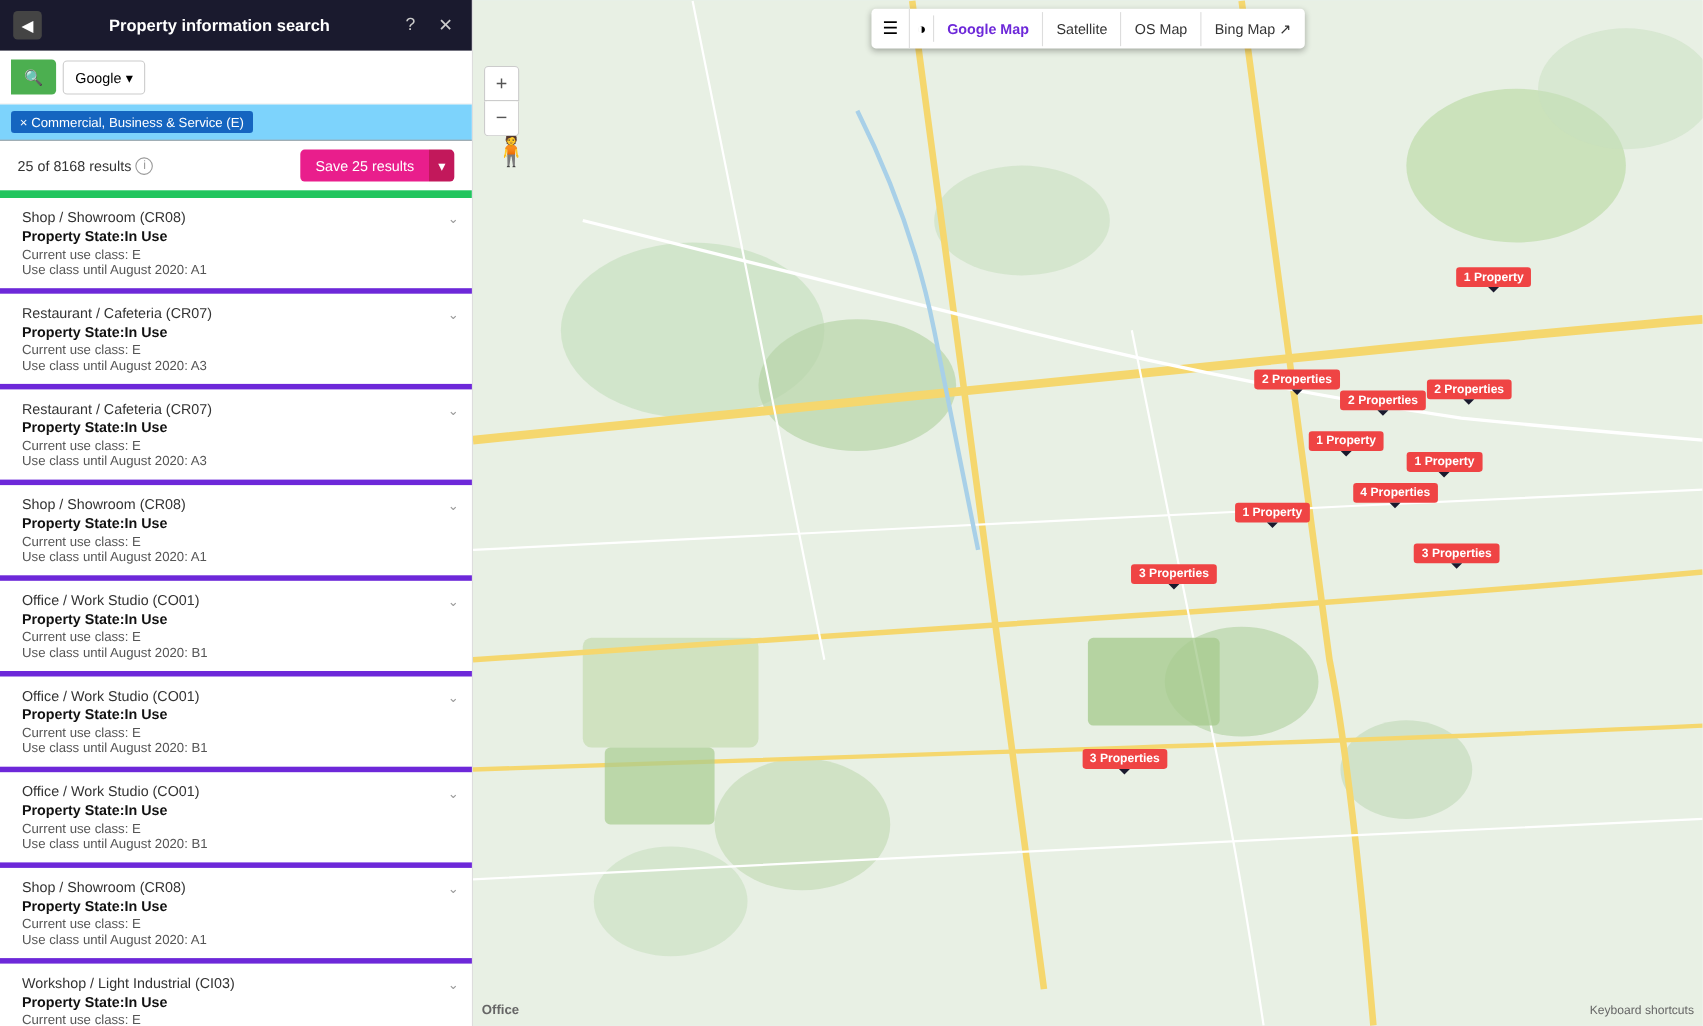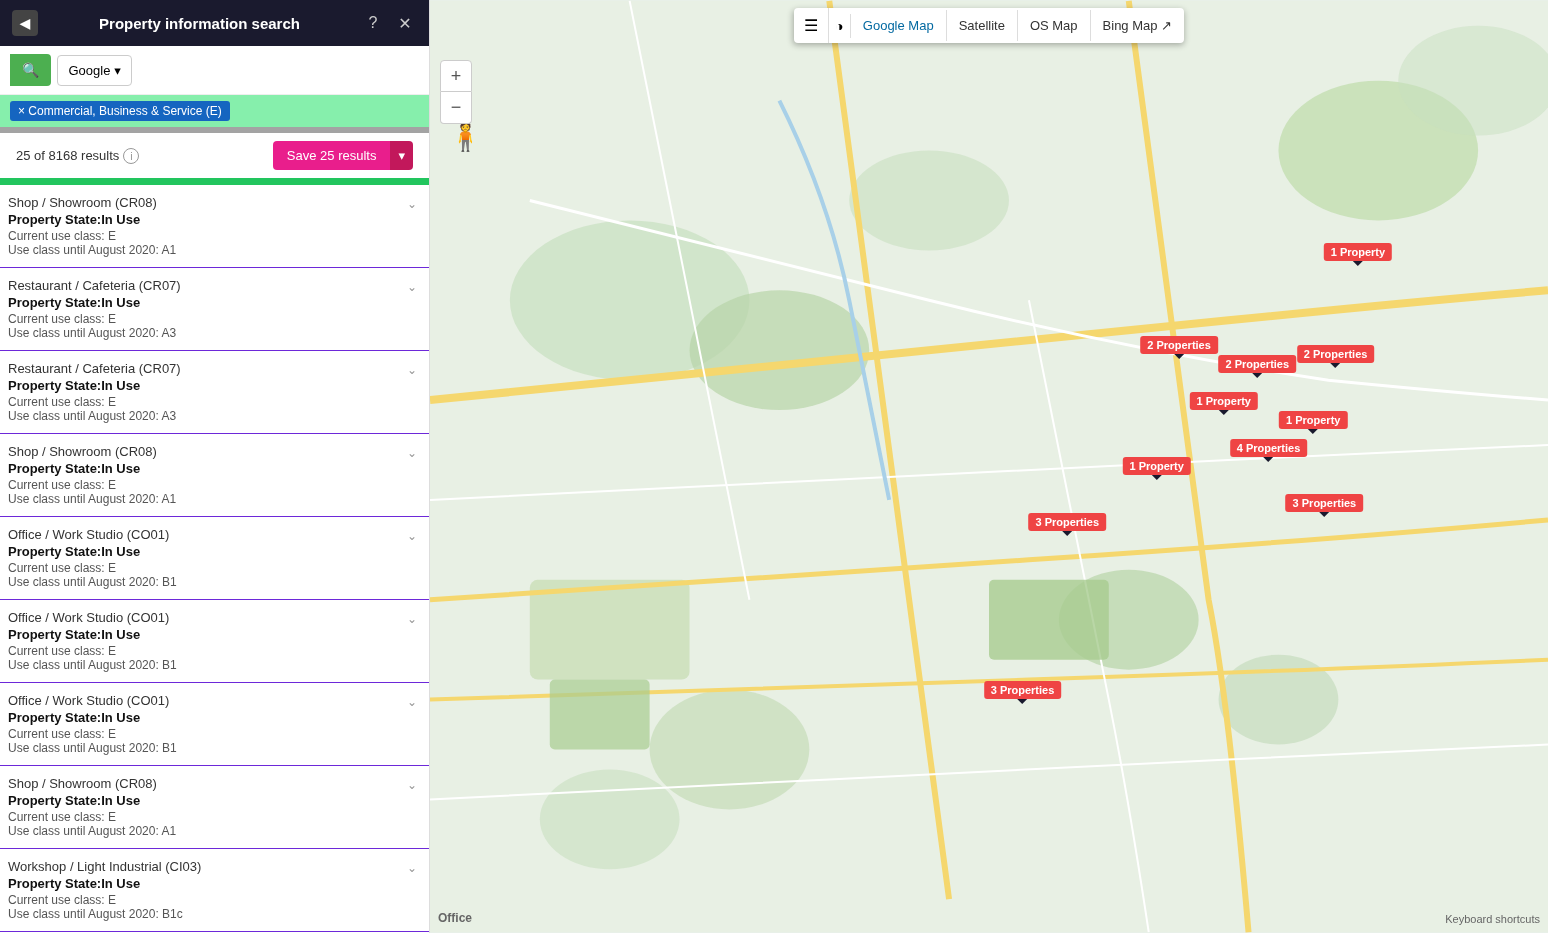--- a/index.html
+++ b/index.html
@@ -94,22 +94,22 @@
       padding: 7px 10px;
       font-size: 13px;
       cursor: pointer;
       display: flex;
       align-items: center;
       gap: 4px;
     }
 
     .filter-tags {
       padding: 6px 10px;
-      background: #86efac;
-      border-bottom: 6px solid #a3a3a3;
+      background: #7dd3fc;
+      border-bottom: 1px solid #a3a3a3;
     }
 
     .tag {
       display: inline-flex;
       align-items: center;
       background: #1565c0;
       color: #fff;
       border-radius: 3px;
       padding: 3px 8px;
       font-size: 12px;
@@ -169,22 +169,22 @@
       border-radius: 0 4px 4px 0;
       cursor: pointer;
     }
 
     .results-list {
       flex: 1;
       overflow-y: auto;
     }
 
     .result-item {
-      padding: 10px 8px;
-      border-bottom: 1px solid #6d28d9;
+      padding: 10px 20px;
+      border-bottom: 5px solid #6d28d9;
       cursor: pointer;
       position: relative;
     }
 
     .result-type {
       font-size: 13px;
       color: #333;
       margin-bottom: 2px;
     }
 
@@ -259,22 +259,22 @@
       padding: 8px 12px;
       border: none;
       background: none;
       cursor: pointer;
       font-size: 13px;
       color: #333;
       border-right: 1px solid #ddd;
     }
 
     .map-tab.active {
-      color: #0369a1;
-      font-weight: normal;
+      color: #6d28d9;
+      font-weight: bold;
     }
 
     .map-tab-link {
       padding: 8px 12px;
       border: none;
       background: none;
       cursor: pointer;
       font-size: 13px;
       color: #333;
       display: flex;

